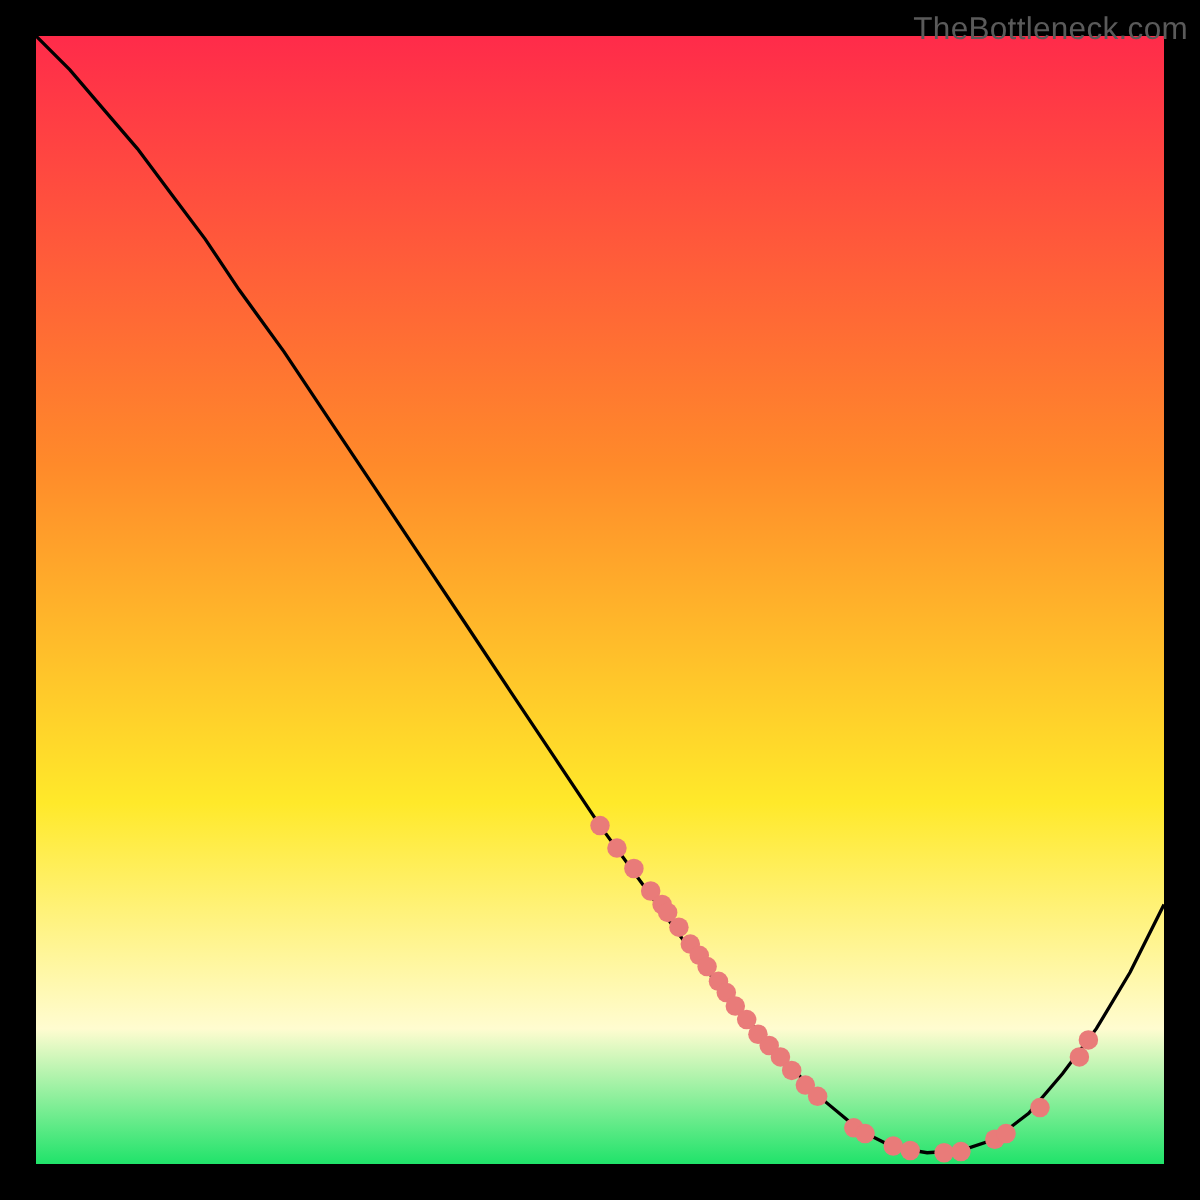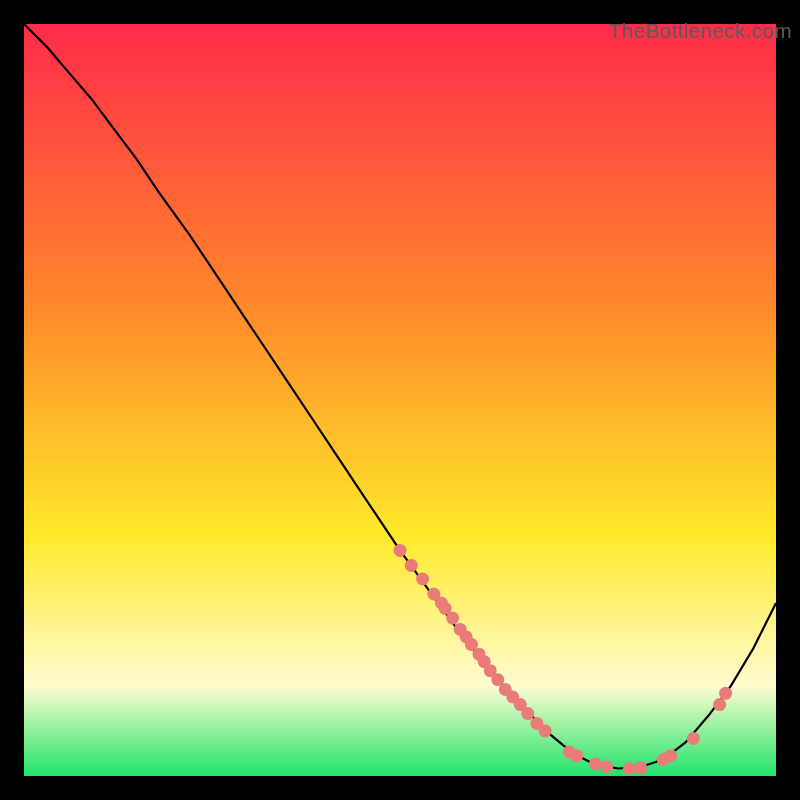--- a/index.html
+++ b/index.html
@@ -21,21 +21,21 @@
   }
   .plot {
     position: absolute;
     left: 0;
     top: 0;
     width: 752px;
     height: 752px;
   }
   .watermark {
     position: absolute;
-    top: 19px;
+    top: 8px;
     right: 8px;
     color: #5a5a5a;
     font-size: 21px;
     font-weight: 500;
     letter-spacing: 0.2px;
   }
   svg { display: block; }
 </style>
 </head>
 <body>

